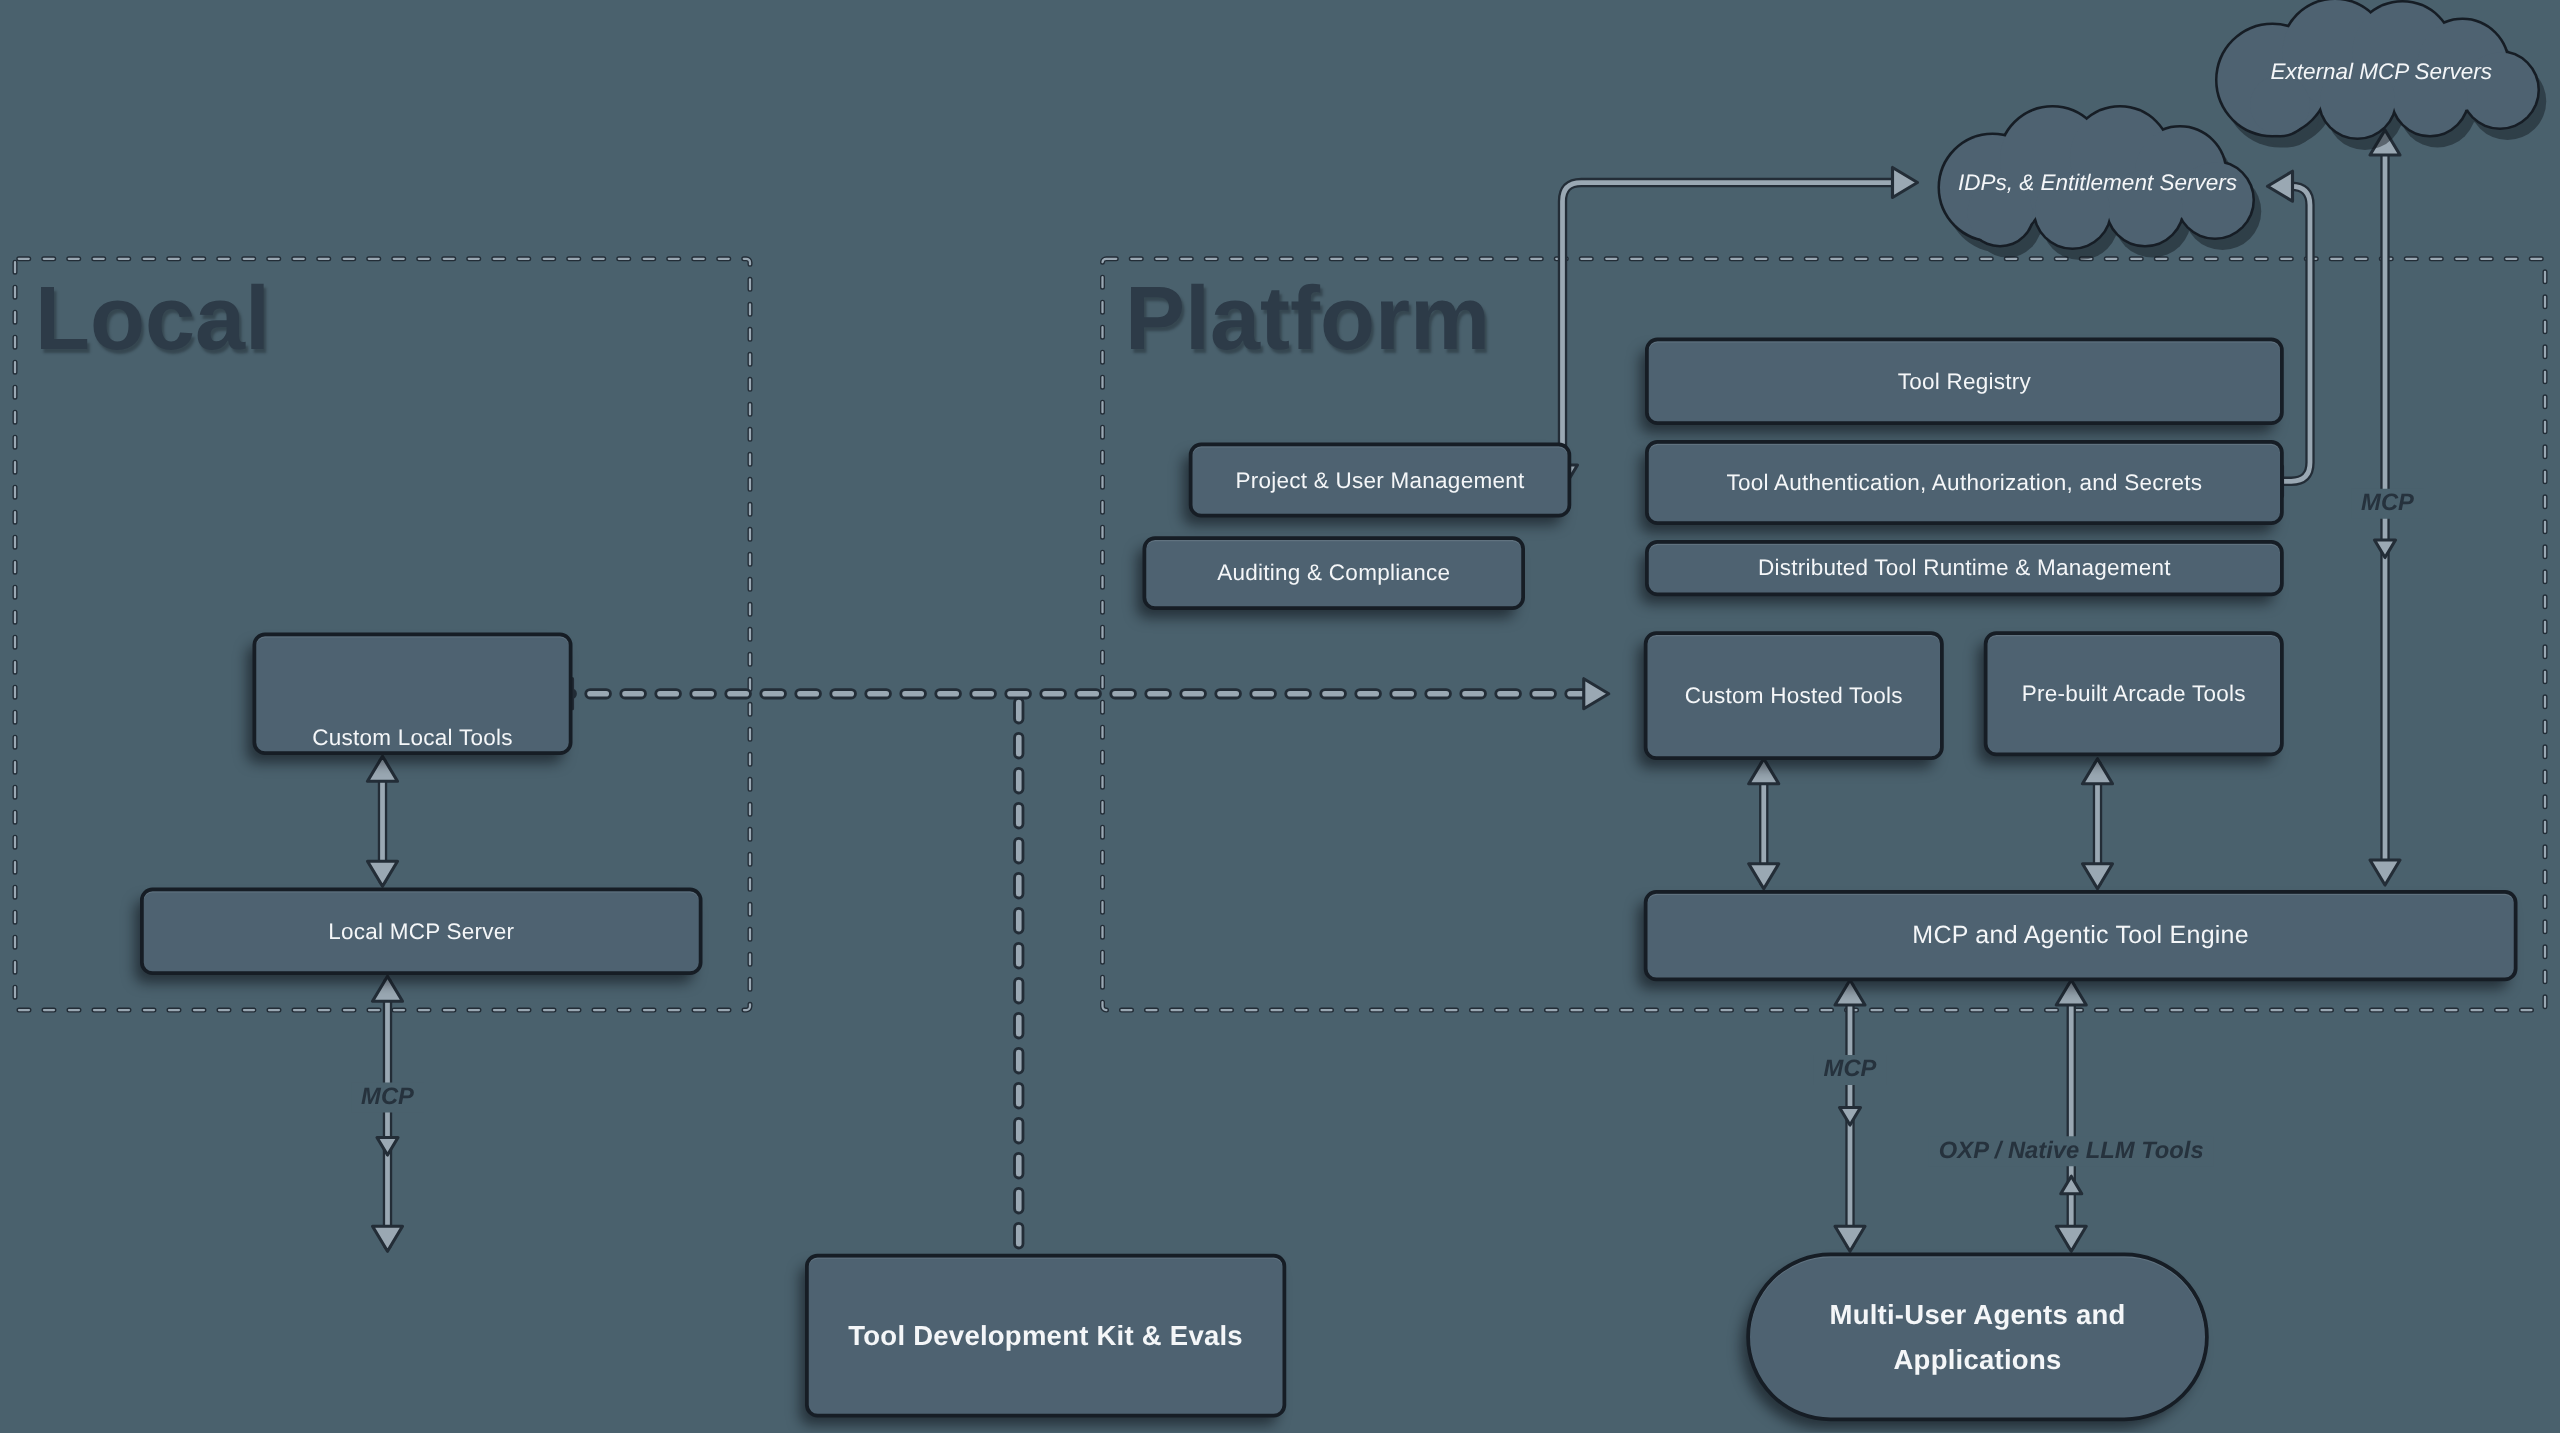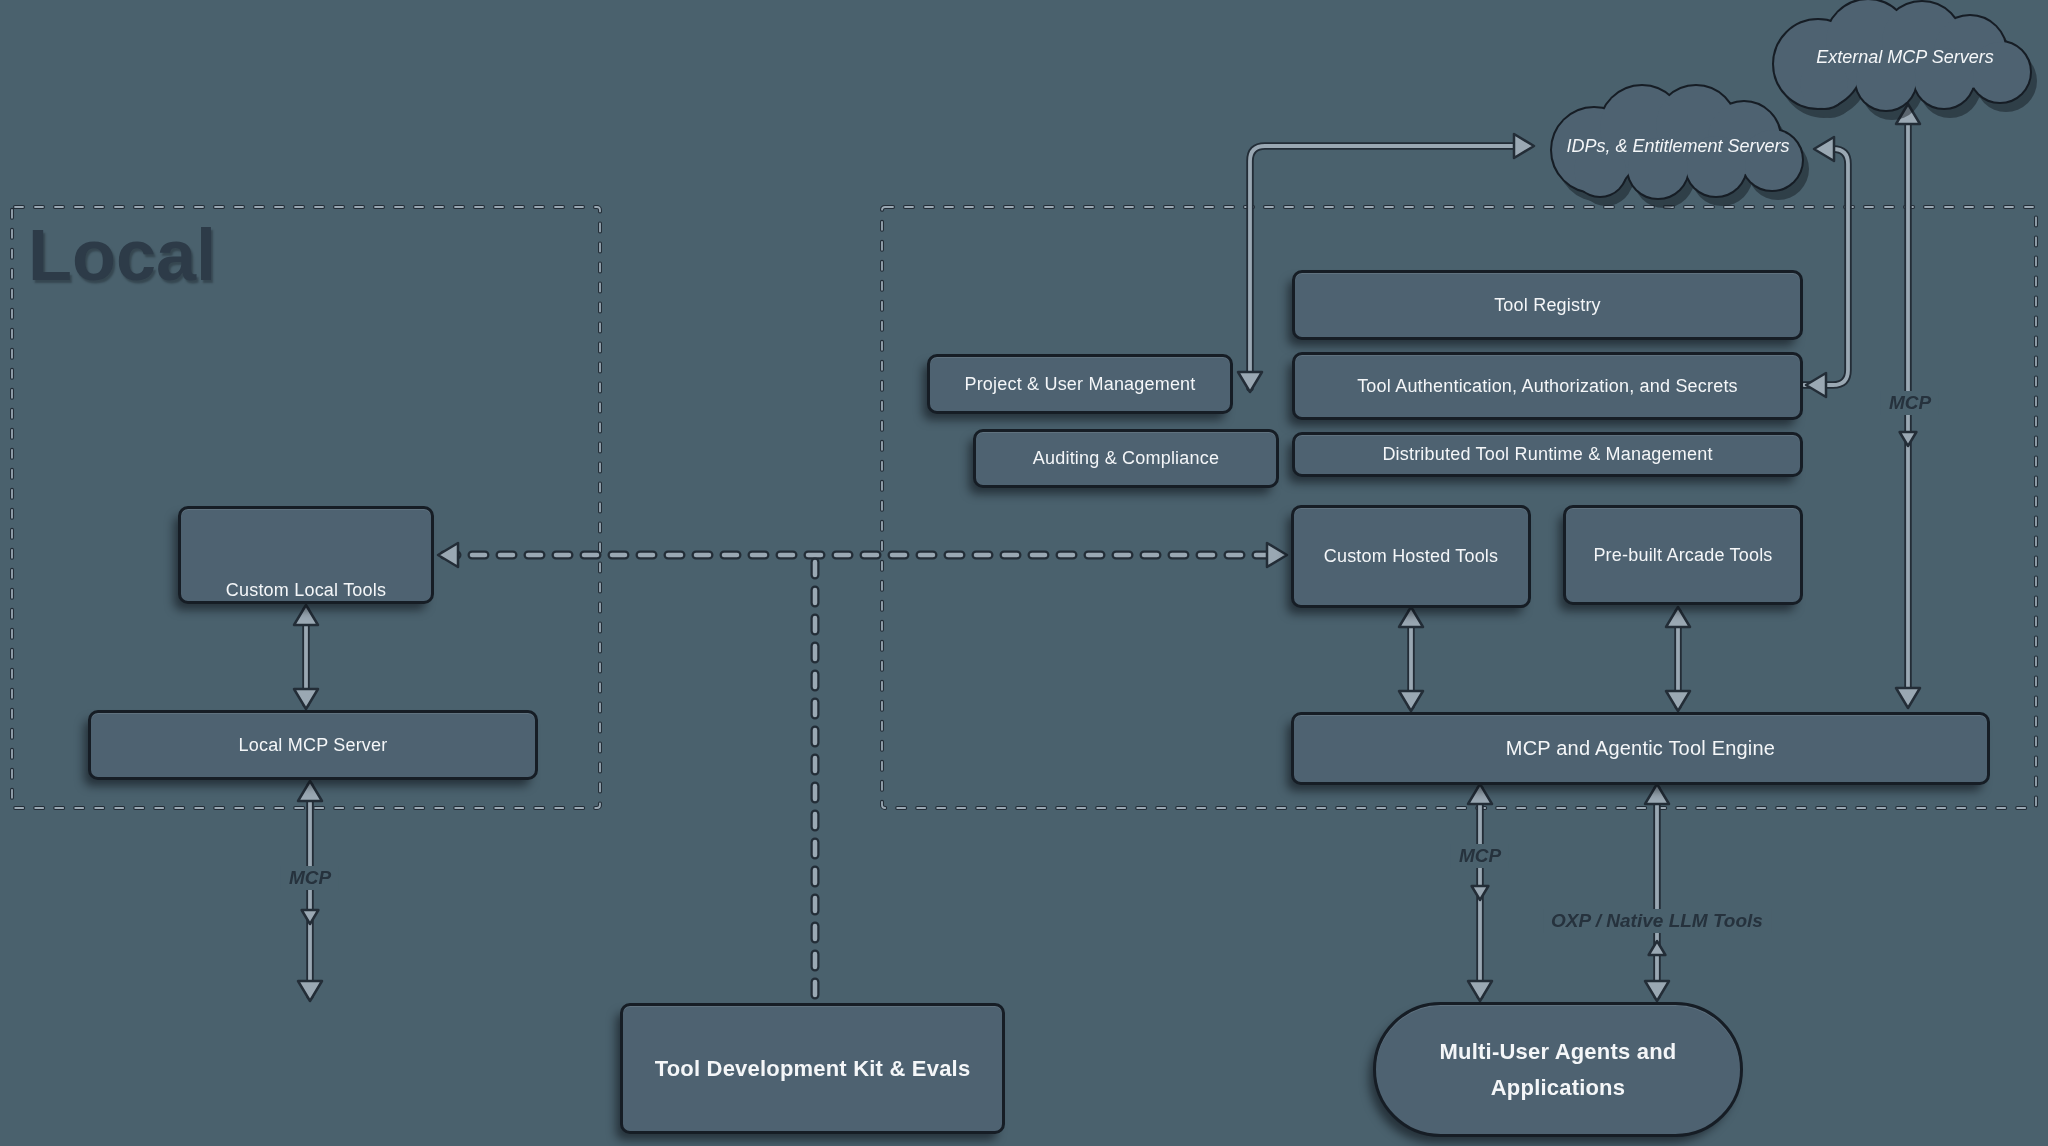--- a/index.html
+++ b/index.html
@@ -2,38 +2,38 @@
 <html style="--background: #4a616d; --node-fill: #4e6271; --node-border: #161d25; --node-text: #f4f6f8; --container-title: #2d3b48; --connector-light: #9aa8b3; --connector-dark: #232d37; --edge-label-text: #26323d;"><head>
 <meta charset="utf-8">
 <style>
   html,body{margin:0;padding:0;background:#4a616d;}
   .canvas{position:relative;width:2048px;height:1146px;background:var(--background,#4a616d);
           font-family:"Liberation Sans",sans-serif;overflow:hidden;}
   #scene{position:absolute;left:0;top:0;z-index:1;}
   .node{position:absolute;z-index:2;display:flex;flex-direction:column;align-items:center;justify-content:center;
         text-align:center;background:var(--node-fill,#4e6271);border:3px solid var(--node-border,#161d25);
         border-radius:10px;color:var(--node-text,#f4f6f8);font-size:18px;letter-spacing:.2px;
-        box-shadow:-6px 8px 10px -2px rgba(9,13,18,.55), inset 0 1px 0 rgba(255,255,255,.10);box-sizing:border-box;}
+        box-shadow:-6px 8px 10px -2px rgba(9,13,18,.55), inset 0 1px 0 rgba(255,255,255,.10);box-sizing:border-box;margin-left:24px;}
   .node span{display:block;}
   .stadium{border-radius:72px;font-weight:bold;font-size:22px;line-height:1.6;}
   .boldbox{font-weight:bold;font-size:22px;}
   .container-title{position:absolute;z-index:2;font-size:72px;font-weight:bold;
         color:var(--container-title,#2d3b48);text-shadow:2px 3px 2px rgba(16,22,28,.35);white-space:nowrap;}
   .cloud-label{position:absolute;z-index:3;transform:translate(-50%,-50%);color:var(--node-text,#f4f6f8);
         font-style:italic;font-size:18px;text-align:center;white-space:nowrap;line-height:1.55;}
   .edge-label{position:absolute;z-index:3;transform:translate(-50%,-50%);color:var(--edge-label-text,#26323d);
         font-style:italic;font-weight:bold;font-size:19px;background:var(--background,#4a616d);
         padding:1px 8px;white-space:nowrap;}
   
   #n-custom-local-tools{left:178px;top:506px;width:256px;height:98px;justify-content:flex-end;}
   #n-local-mcp-server{left:88px;top:710px;width:450px;height:70px;}
   #n-local-agents{left:92px;top:1002px;width:445px;height:135px;}
   #n-tdk{left:620px;top:1003px;width:385px;height:131px;}
   #n-project-user-mgmt{left:927px;top:354px;width:306px;height:60px;}
-  #n-auditing-compliance{left:973px;top:429px;width:306px;height:59px;}
+  #n-auditing-compliance{left:890px;top:429px;width:306px;height:59px;}
   #n-tool-registry{left:1292px;top:270px;width:511px;height:70px;}
   #n-tool-auth{left:1292px;top:352px;width:511px;height:68px;}
   #n-distributed-runtime{left:1292px;top:432px;width:511px;height:45px;}
   #n-custom-hosted{left:1291px;top:505px;width:240px;height:103px;}
   #n-prebuilt{left:1563px;top:505px;width:240px;height:100px;}
   #n-engine{left:1291px;top:712px;width:699px;height:73px;font-size:20px;align-items:center;}
   #n-multi-user{left:1373px;top:1002px;width:370px;height:135px;}
   #t-local{left:28px;top:214px;}
   #t-platform{left:900px;top:214px;}
   #cl-external{left:1905px;top:58px;}
@@ -185,20 +185,21 @@
           <circle cx="1744" cy="138" r="36" fill="#4e6271"></circle>
           <circle cx="1772" cy="160" r="30" fill="#4e6271"></circle>
           <circle cx="1716" cy="166" r="30" fill="#4e6271"></circle>
           <circle cx="1658" cy="168" r="30" fill="#4e6271"></circle>
           <circle cx="1600" cy="170" r="26" fill="#4e6271"></circle>
         </g>
       </g>
     </svg>
 
   <div class="container-title" id="t-local">Local</div>
+  <div class="container-title" id="t-platform">Platform</div>
 
   <div class="node" id="n-custom-local-tools">
     <span>Custom Local Tools</span>
   </div>
   <div class="node" id="n-local-mcp-server">
     <span>Local MCP Server</span>
   </div>
 
   <div class="node boldbox" id="n-tdk">
     <span>Tool Development Kit &amp; Evals</span>

